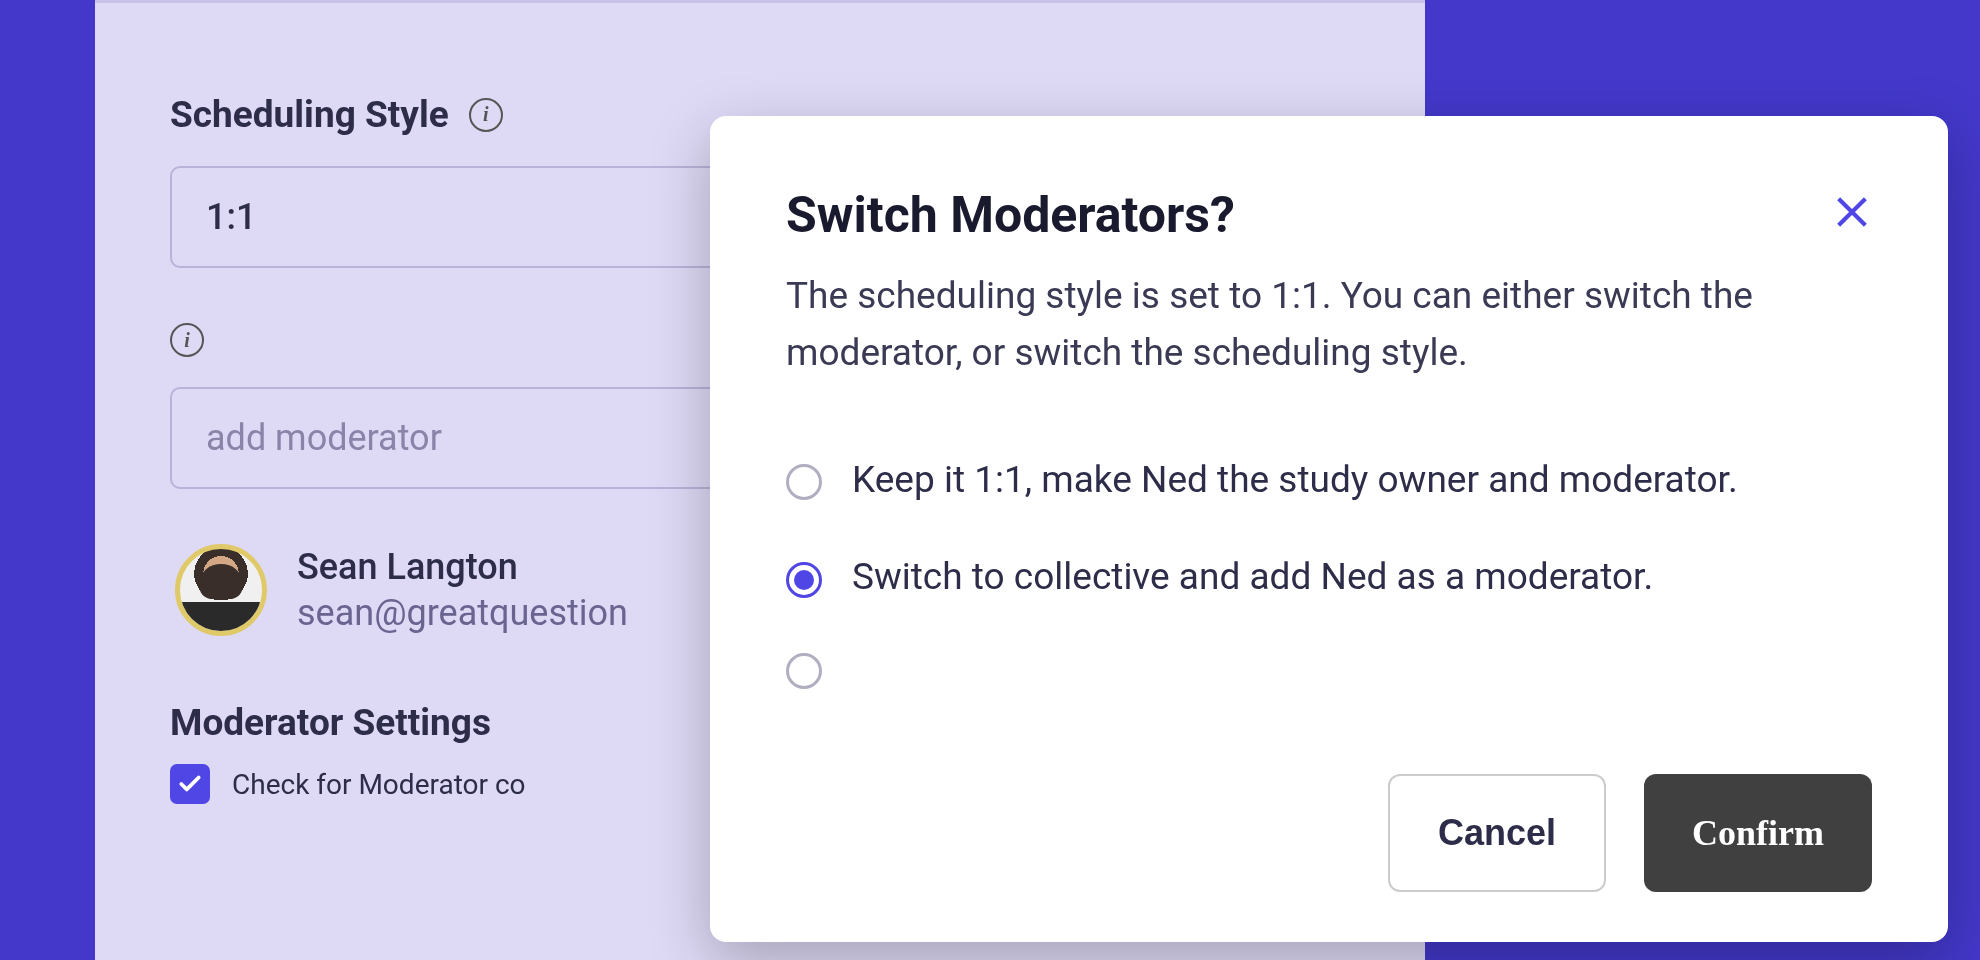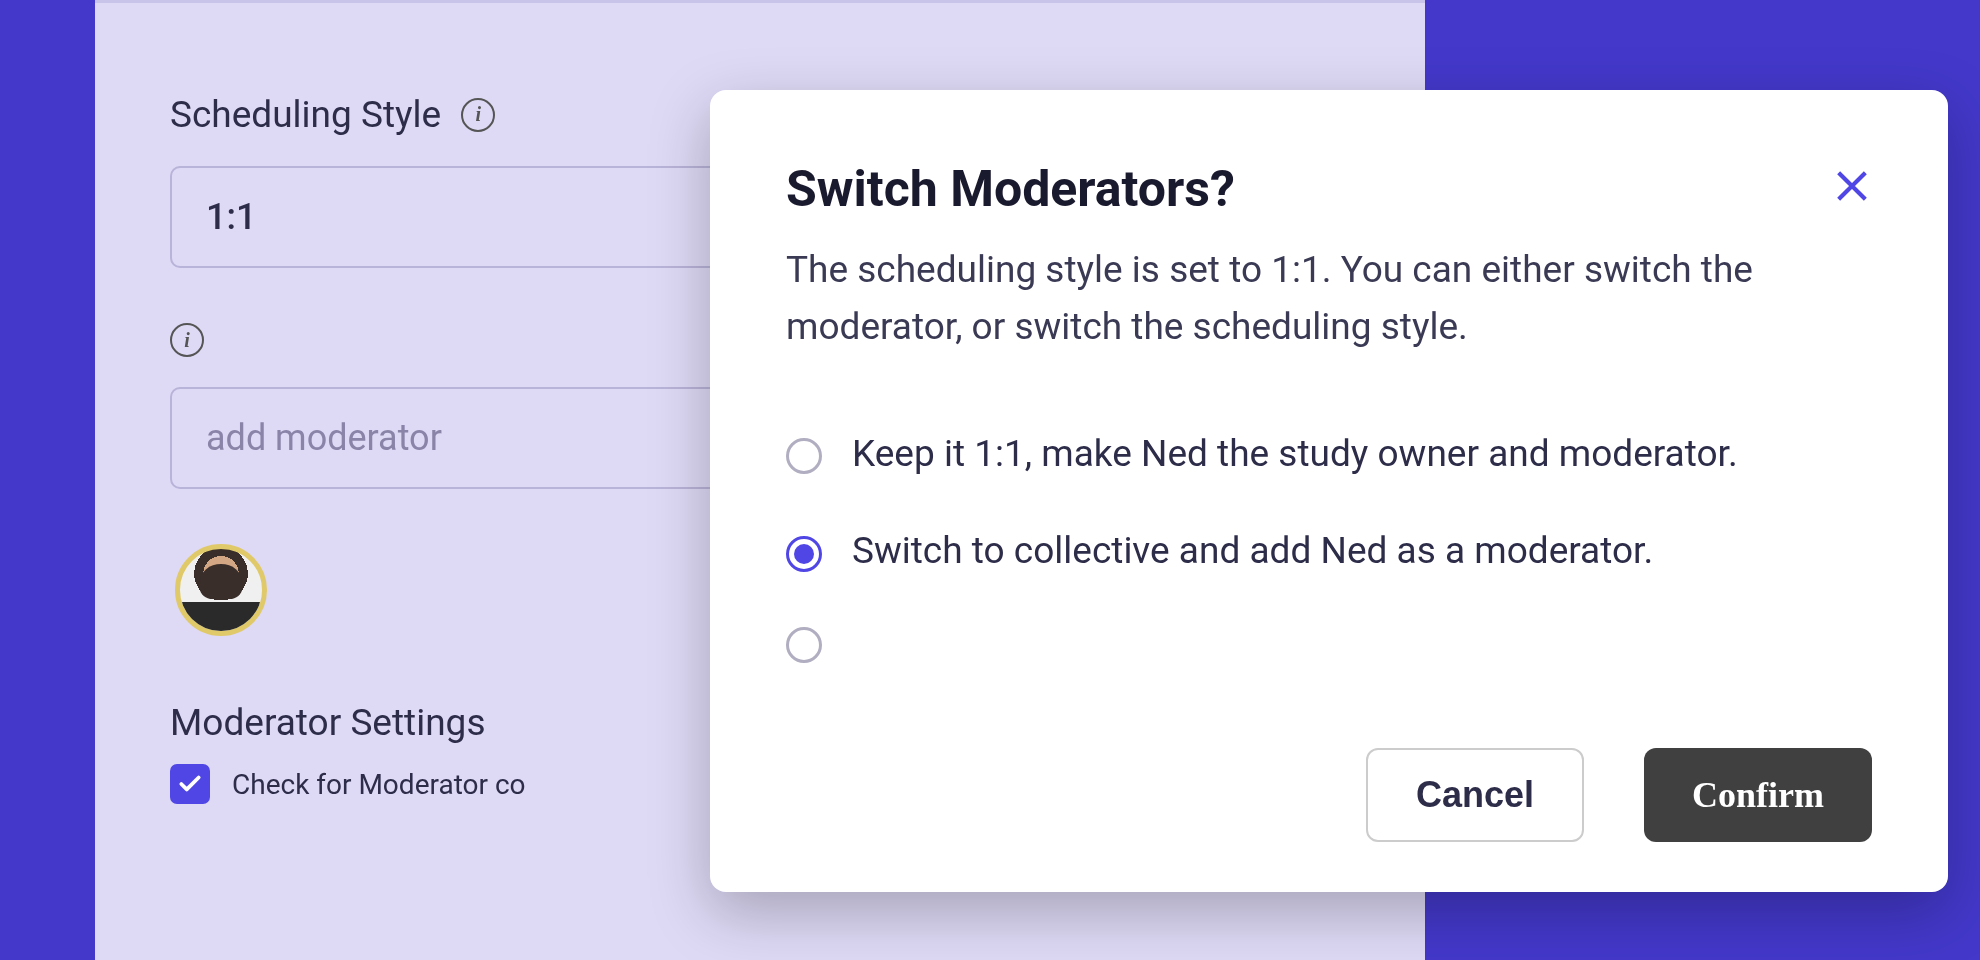--- a/index.html
+++ b/index.html
@@ -22,21 +22,21 @@
       border-top: 3px solid #c8c3e8;
     }
     .section-header {
       display: flex;
       align-items: center;
       gap: 20px;
       margin-bottom: 30px;
     }
     .section-title {
       font-size: 37px;
-      font-weight: 400;
+      font-weight: 700;
       color: #2d2d4a;
     }
     .info-icon {
       width: 34px;
       height: 34px;
       border: 2.5px solid #555;
       border-radius: 50%;
       display: flex;
       align-items: center;
       justify-content: center;
@@ -110,21 +110,21 @@
       display: flex; align-items: center; justify-content: center;
       cursor: pointer;
     }
     .checkbox svg { width: 26px; height: 26px; }
     .checkbox-label { font-size: 28px; color: #2d2d4a; }
 
     
     .modal {
       position: absolute;
       left: 710px;
-      top: 90px;
+      top: 116px;
       width: 1238px;
       background: #fff;
       border-radius: 16px;
       box-shadow: 0 20px 60px rgba(0,0,0,0.25);
       padding: 70px 76px 50px 76px;
     }
     .modal-header { display: flex; justify-content: space-between; align-items: flex-start; }
     .modal-title { font-size: 50px; font-weight: 700; color: #1a1a2e; }
     .close-btn {
       width: 40px; height: 40px;
@@ -158,27 +158,26 @@
     }
     .radio.selected { border-color: #5046e5; }
     .radio.selected::after {
       content: ""; width: 20px; height: 20px; border-radius: 50%; background: #5046e5;
     }
     .radio-label { font-size: 37px; color: #2d2d4a; line-height: 1.5; }
     .modal-actions {
       display: flex; justify-content: flex-end; gap: 38px; margin-top: 85px;
     }
     .btn {
-      padding: 24px 48px;
+      padding: 36px 48px;
       font-size: 36px;
       font-weight: 600;
       border-radius: 12px;
       cursor: pointer;
       border: none;
-      margin-left: 22px;
     }
     .btn-secondary { background: #fff; border: 2px solid #ccc; color: #2d2d4a; }
     .btn-primary { background: #404040; color: #fff; font-family: Liberation Serif, serif; }
   </style>
 </head>
 <body>
 
 <div class="main-panel">
 
   <div class="section-header">
@@ -187,20 +186,24 @@
   </div>
   <div class="select-box">1:1</div>
 
   <div class="section-header">
     <div class="info-icon">i</div>
   </div>
   <div class="input-box">add moderator</div>
 
   <div class="moderator-row">
     <div class="avatar"></div>
+    <div class="moderator-info">
+      <div class="moderator-name">Sean Langton</div>
+      <div class="moderator-email">sean@greatquestion</div>
+    </div>
   </div>
 
   <div class="section-title" style="margin-bottom:10px;">Moderator Settings</div>
 
   <div class="checkbox-row">
     <div class="checkbox">
       <svg viewBox="0 0 24 24" fill="none">
           <path d="M4 12l5 5L20 6" stroke="#fff" stroke-width="3.5" stroke-linecap="round" stroke-linejoin="round"></path>
         </svg>
     </div>

